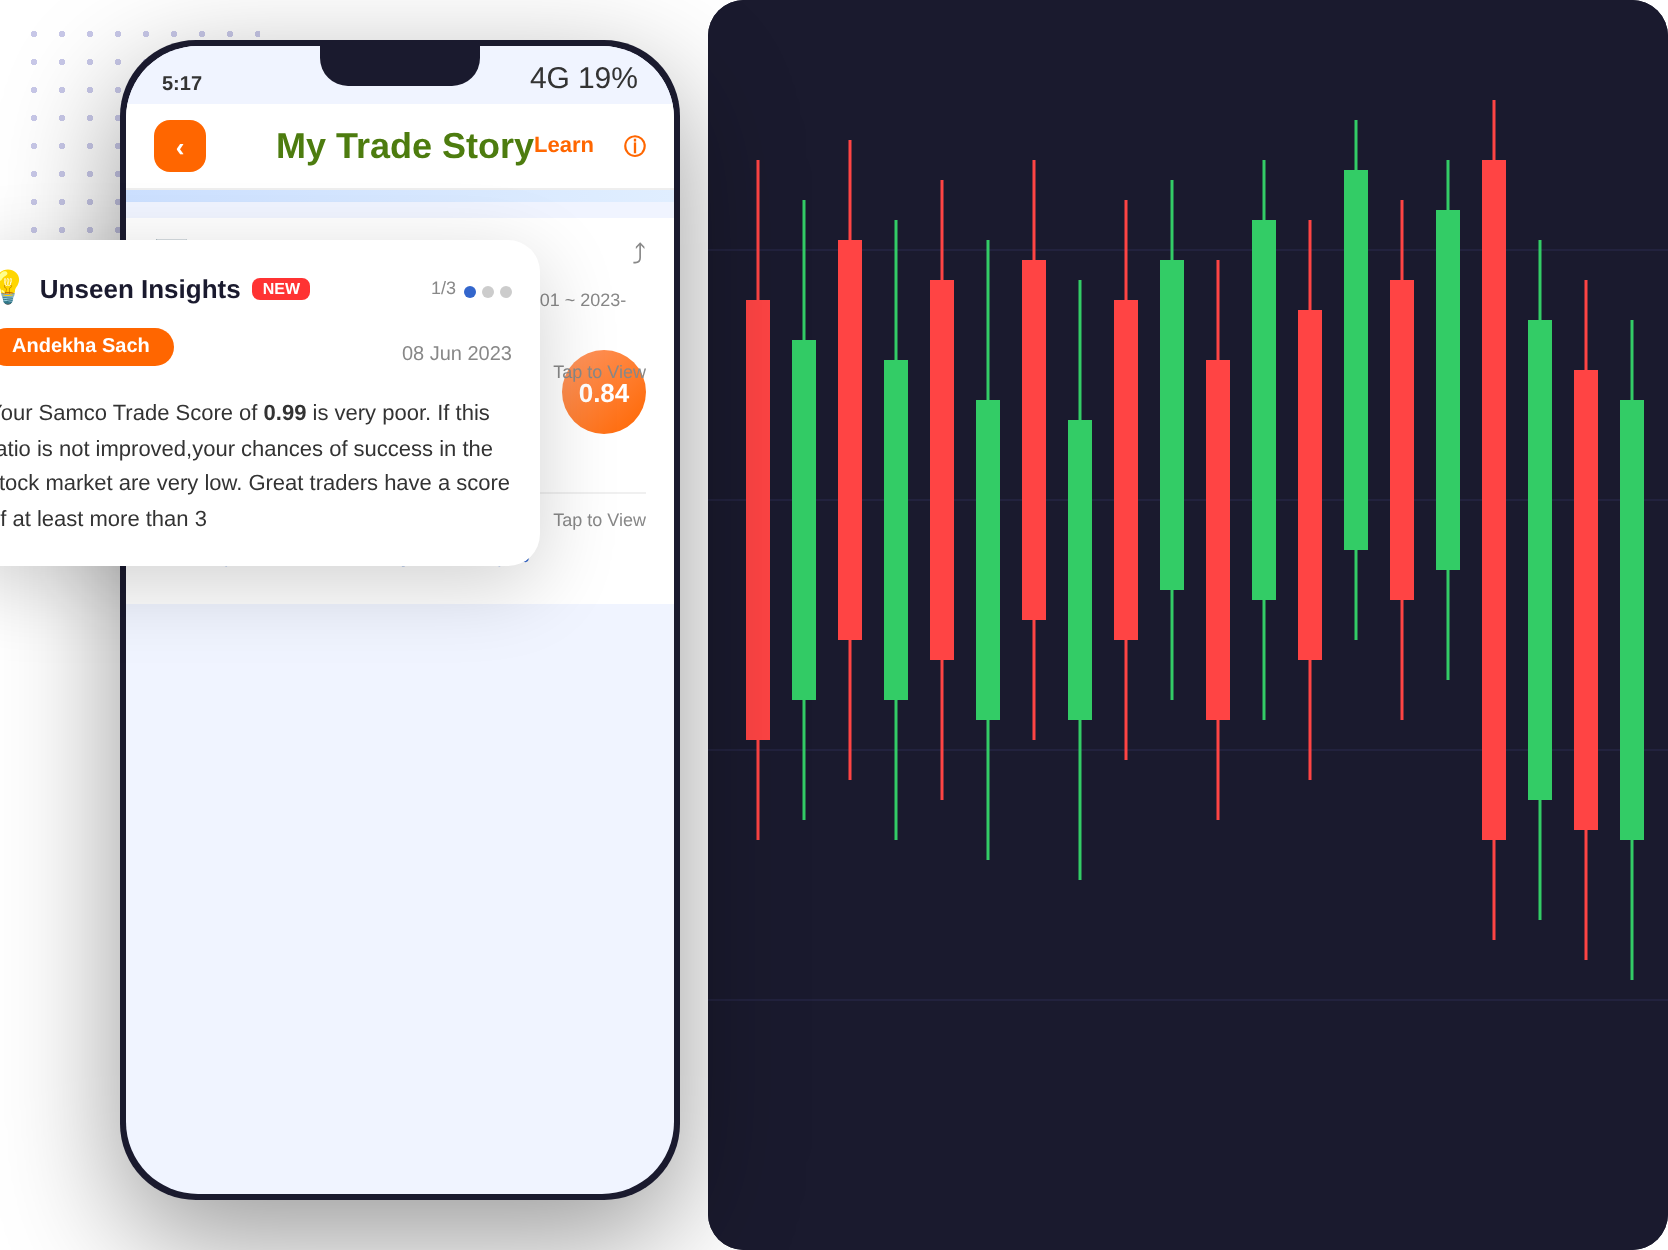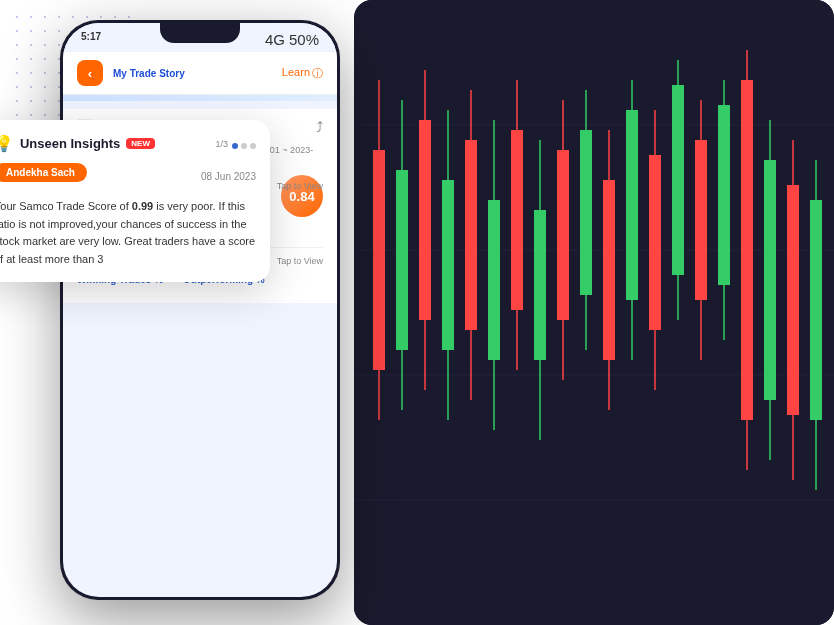--- a/index.html
+++ b/index.html
@@ -63,21 +63,21 @@
       background: #f0f4ff;
       border-radius: 36px;
       overflow: hidden;
       position: relative;
     }
 
     
     .status-bar {
       display: flex;
       justify-content: space-between;
-      align-items: flex-start;
+      align-items: flex-end;
       padding: 8px 18px 4px;
       background: #f0f4ff;
       font-size: 10px;
       color: #333;
     }
 
     .status-left { font-weight: 600; }
     .status-right { display: flex; gap: 4px; align-items: center; font-size: 15px; }
 
     
@@ -111,33 +111,33 @@
       align-items: center;
       justify-content: center;
       color: white;
       font-size: 13px;
       font-weight: bold;
       margin-right: 10px;
     }
 
     .nav-title {
       flex: 1;
-      font-size: 10px;
-      font-weight: 700;
-      color: #1d4ed8;
-      text-align: left;
+      font-size: 18px;
+      font-weight: 700;
+      color: #4d7c0f;
+      text-align: right;
     }
 
     .nav-learn {
       display: flex;
-      align-items: flex-start;
-      gap: 2px;
+      align-items: center;
+      gap: 15px;
       font-size: 11px;
       color: #ff6600;
-      font-weight: 400;
+      font-weight: 700;
     }
 
     
     .analytics-section {
       background: #ffffff;
       margin: 8px 0 0;
       padding: 10px 14px;
     }
 
     .analytics-header {
@@ -457,21 +457,21 @@
 
 <div class="phone-mockup">
   <div class="phone-inner">
 
     <div class="notch"></div>
 
     <div class="status-bar">
       <span class="status-left">5:17</span>
       <span class="status-right">
         <span>4G</span>
-        <span>50%</span>
+        <span>19%</span>
       </span>
     </div>
 
     <div class="nav-bar">
       <div class="nav-back">
         <span>‹</span>
       </div>
       <span class="nav-title">My Trade Story</span>
       <div class="nav-learn">
         <span>Learn</span>

